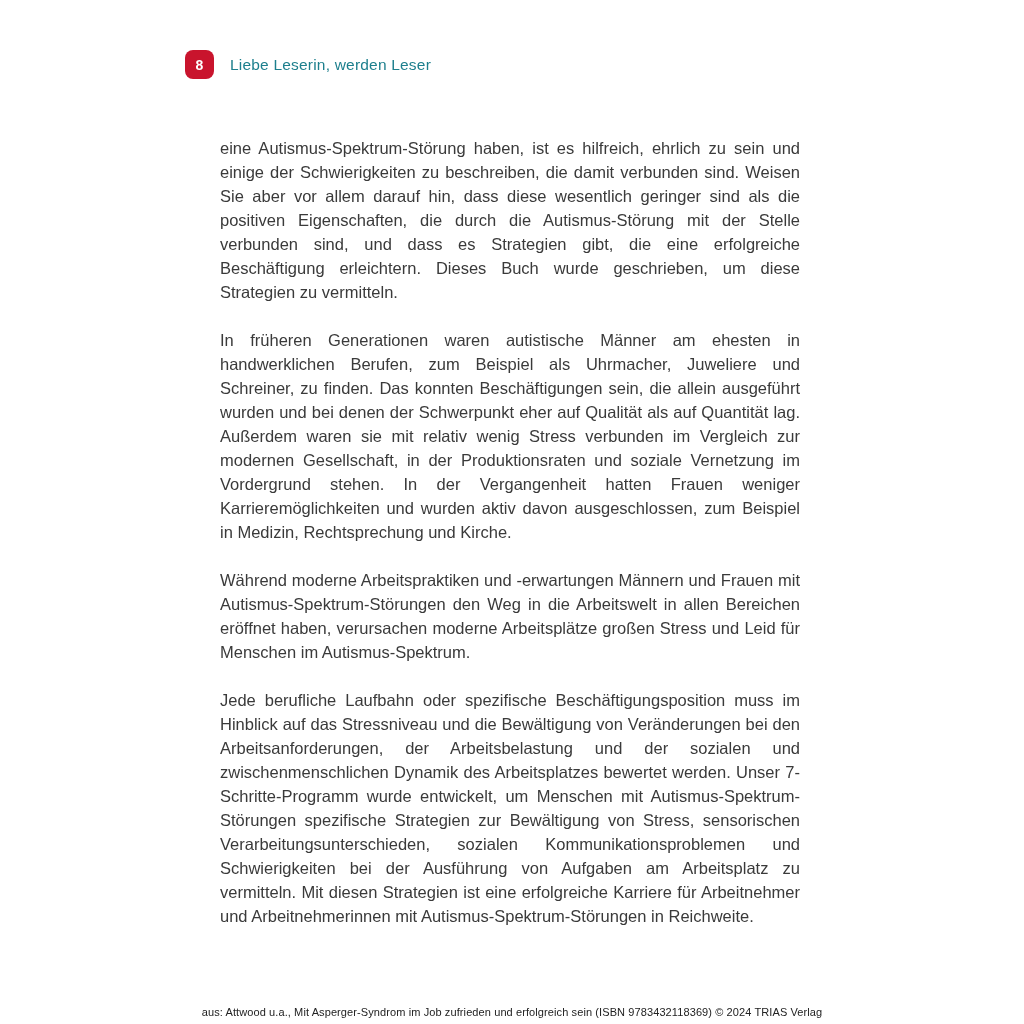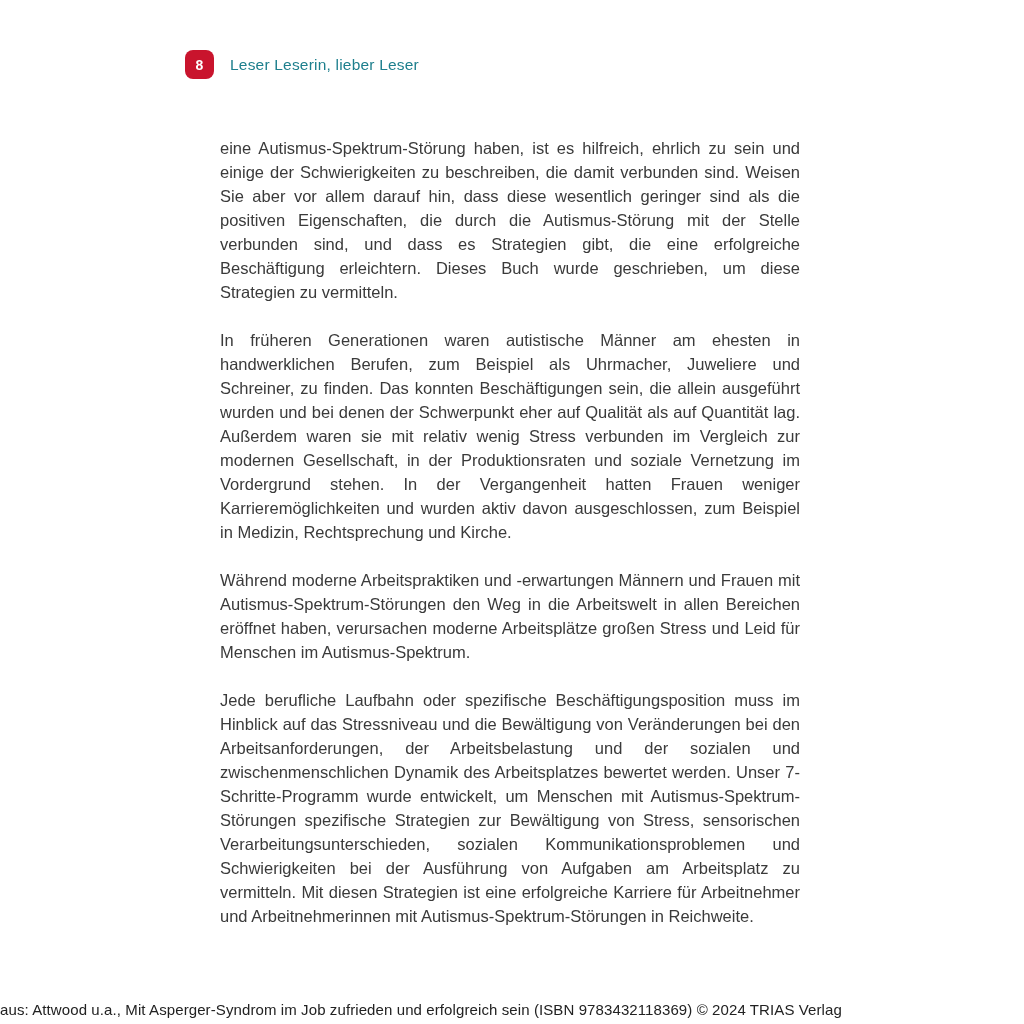--- a/index.html
+++ b/index.html
@@ -57,35 +57,36 @@
     color: #3a3a3a;
   }
   .body-text p {
     margin: 0 0 24px 0;
   }
   .page-footer {
     position: absolute;
     left: 0;
     bottom: 6px;
     width: 100%;
-    font-size: 15px;
+    text-align: center;
+    font-size: 11px;
     color: #222222;
     letter-spacing: 0.1px;
   }
 </style>
 </head>
 <body>
 
 <div class="page">
 
   <header class="page-header">
     <div class="page-number-badge">
       <span>8</span>
     </div>
-    <span class="chapter-title">Leser Leserin, lieber Leser</span>
+    <span class="chapter-title">Liebe Leserin, werden Leser</span>
   </header>
 
   <main class="body-text">
     <p>eine Autismus-Spektrum-Störung haben, ist es hilfreich, ehrlich zu sein und einige der Schwierigkeiten zu beschreiben, die damit verbunden sind. Weisen Sie aber vor allem darauf hin, dass diese wesentlich geringer sind als die positiven Eigenschaften, die durch die Autismus-Störung mit der Stelle verbunden sind, und dass es Strategien gibt, die eine erfolgreiche Beschäftigung erleichtern. Dieses Buch wurde geschrieben, um diese Strategien zu vermitteln.</p>
     <p>In früheren Generationen waren autistische Männer am ehesten in handwerklichen Berufen, zum Beispiel als Uhrmacher, Juweliere und Schreiner, zu finden. Das konnten Beschäftigungen sein, die allein ausgeführt wurden und bei denen der Schwerpunkt eher auf Qualität als auf Quantität lag. Außerdem waren sie mit relativ wenig Stress verbunden im Vergleich zur modernen Gesellschaft, in der Produktionsraten und soziale Vernetzung im Vordergrund stehen. In der Vergangenheit hatten Frauen weniger Karrieremöglichkeiten und wurden aktiv davon ausgeschlossen, zum Beispiel in Medizin, Rechtsprechung und Kirche.</p>
     <p>Während moderne Arbeitspraktiken und -erwartungen Männern und Frauen mit Autismus-Spektrum-Störungen den Weg in die Arbeitswelt in allen Bereichen eröffnet haben, verursachen moderne Arbeitsplätze großen Stress und Leid für Menschen im Autismus-Spektrum.</p>
     <p>Jede berufliche Laufbahn oder spezifische Beschäftigungsposition muss im Hinblick auf das Stressniveau und die Bewältigung von Veränderungen bei den Arbeitsanforderungen, der Arbeitsbelastung und der sozialen und zwischenmenschlichen Dynamik des Arbeitsplatzes bewertet werden. Unser 7-Schritte-Programm wurde entwickelt, um Menschen mit Autismus-Spektrum-Störungen spezifische Strategien zur Bewältigung von Stress, sensorischen Verarbeitungsunterschieden, sozialen Kommunikationsproblemen und Schwierigkeiten bei der Ausführung von Aufgaben am Arbeitsplatz zu vermitteln. Mit diesen Strategien ist eine erfolgreiche Karriere für Arbeitnehmer und Arbeitnehmerinnen mit Autismus-Spektrum-Störungen in Reichweite.</p>
   </main>
 
   <footer class="page-footer">

